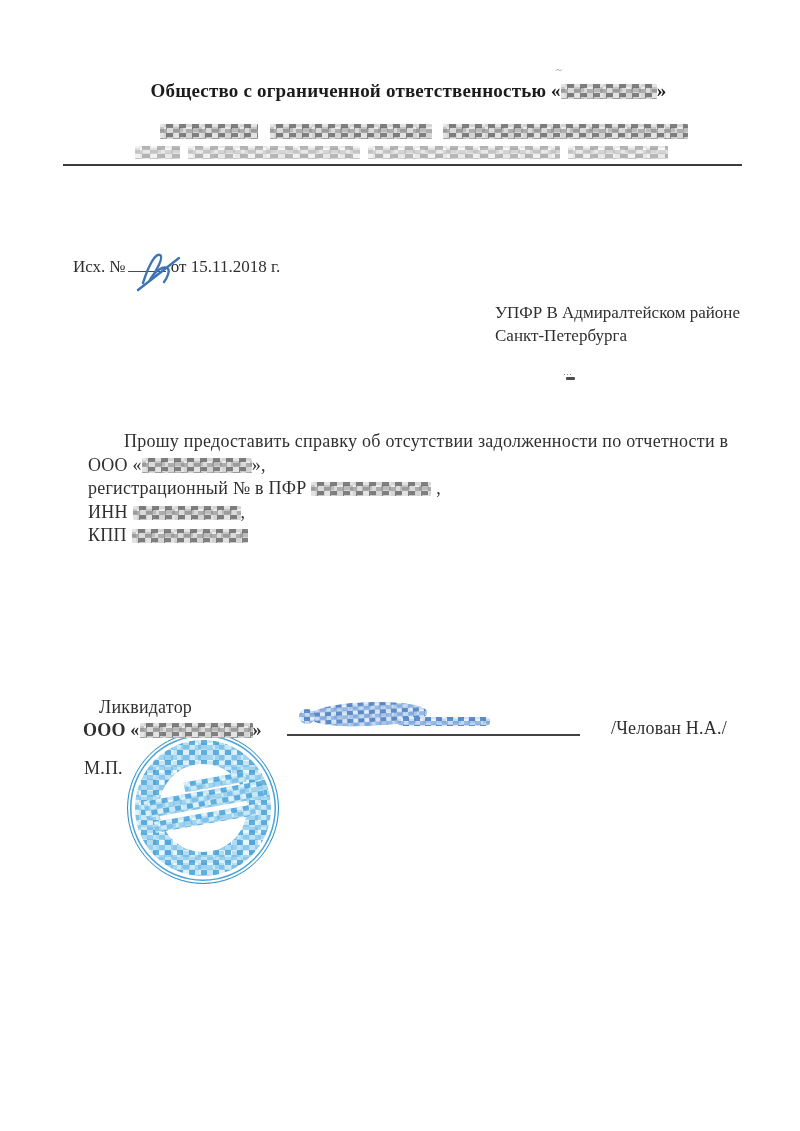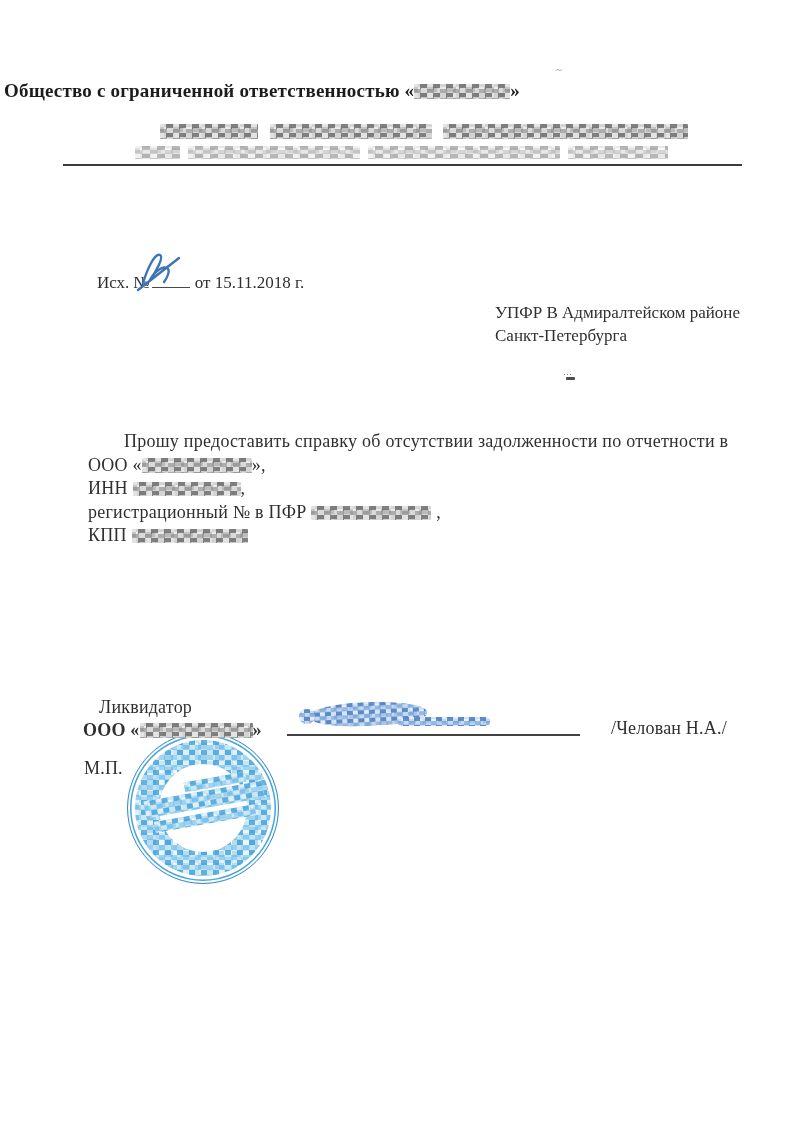--- a/index.html
+++ b/index.html
@@ -29,26 +29,26 @@
       conic-gradient(rgba(62,116,188,.8) 25%, rgba(150,185,226,.5) 0 50%, rgba(100,150,212,.65) 0 75%, rgba(214,228,246,.4) 0) 0 0/11px 8px,
       conic-gradient(#b9d0ec 25%, #eaf1fa 0 50%, #cfdff2 0 75%, #f7faff 0) 3px 2px/15px 9px;
   }
   .blur-stamp{ 
     background:
       conic-gradient(rgba(66,158,216,.8) 25%, rgba(160,212,240,.5) 0 50%, rgba(108,184,230,.6) 0 75%, rgba(222,240,250,.4) 0) 0 0/12px 10px,
       conic-gradient(#9bceed 25%, #def0fa 0 50%, #bbdff4 0 75%, #effffc 0) 4px 3px/17px 12px;
   }
 
   
-  .title{left:4px;right:0;top:80px;text-align:left;font-weight:bold;
+  .title{left:17px;right:0;top:80px;text-align:center;font-weight:bold;
          font-size:19px;letter-spacing:.2px;color:#1c1c1c;}
   .hdr-rule{left:63px;top:164px;width:679px;height:2px;background:#3b3b3b;}
 
   
-  .outgoing{left:73px;top:270px;font-size:17px;margin-left:24px;}
+  .outgoing{left:73px;top:254px;font-size:17px;}
   .blank-line{display:inline-block;width:38px;height:17px;
               border-bottom:1.6px solid #4a4a4a;margin:0 5px 0 2px;}
   .recipient{right:60px;top:268px;text-align:left;font-size:17px;line-height:23px;margin-top:33px;}
 
   
   .bodytext{left:88px;top:430px;width:690px;font-size:18px;
             letter-spacing:.25px;line-height:23.5px;}
   .indent{text-indent:36px;}
   .comma-gap{margin-left:5px;}
 
@@ -123,26 +123,26 @@
 
   <div class="abs artifact a2">···</div>
   <div class="abs a2b"></div>
 
   <div class="abs bodytext">
     <div class="indent nowrap">Прошу предоставить справку об отсутствии задолженности по отчетности в</div>
     <div class="nowrap">
       <span>ООО «</span><span class="blur blur-g1" style="width:110px;height:15px;"></span><span>»,</span>
     </div>
     <div class="nowrap">
+      <span>регистрационный № в ПФР</span>
+      <span class="blur blur-g1" style="width:120px;height:14px;"></span><span class="comma-gap">,</span>
+    </div>
+    <div class="nowrap">
       <span>ИНН</span>
       <span class="blur blur-g1" style="width:108px;height:14px;"></span><span>,</span>
-    </div>
-    <div class="nowrap">
-      <span>регистрационный № в ПФР</span>
-      <span class="blur blur-g1" style="width:120px;height:14px;"></span><span class="comma-gap">,</span>
     </div>
     <div class="nowrap">
       <span>КПП</span>
       <span class="blur blur-g1" style="width:116px;height:14px;"></span>
     </div>
   </div>
 
   <div class="abs sig-label sig-role">Ликвидатор</div>
   <div class="abs sig-label sig-org nowrap">
     <span>ООО «</span><span class="blur blur-g1" style="width:113px;height:15px;"></span><span>»</span>

